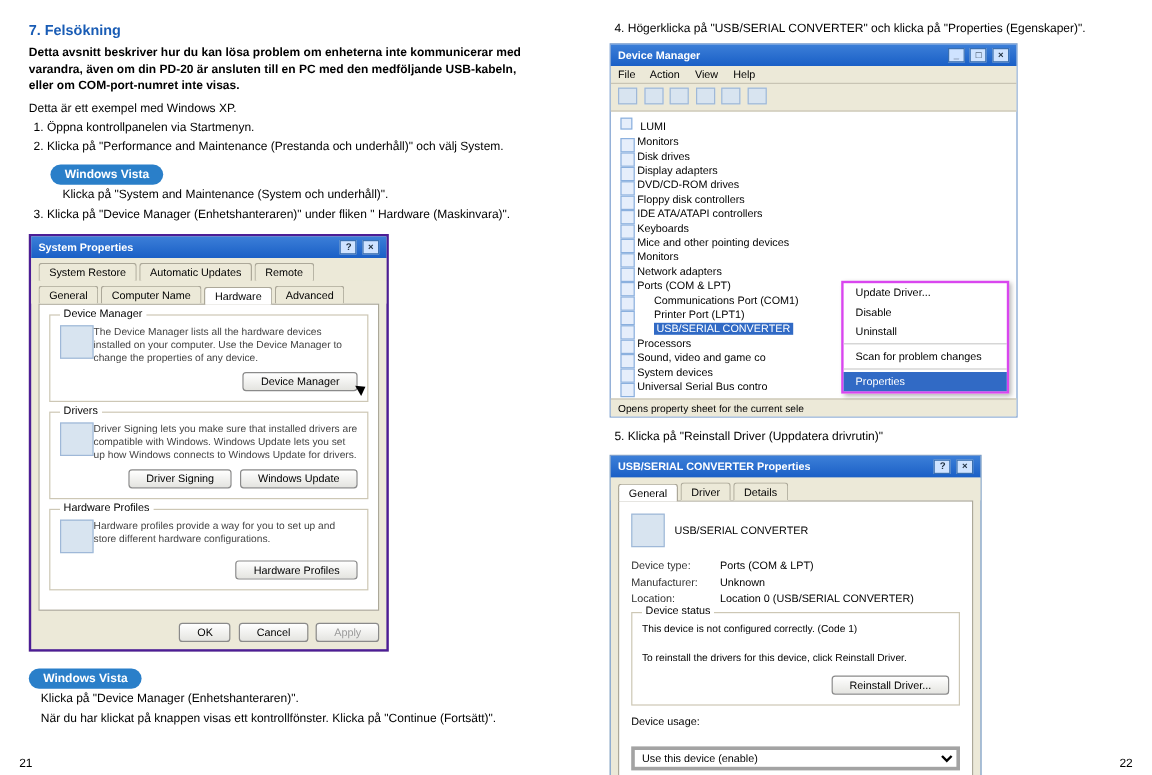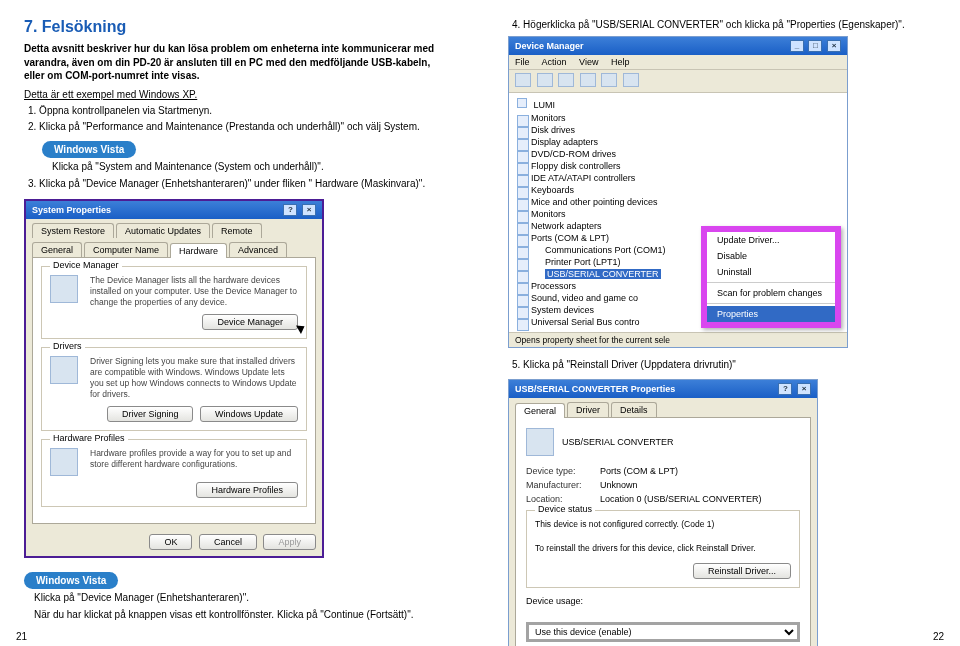--- a/index.html
+++ b/index.html
@@ -13,34 +13,33 @@
   }
   .col {
     flex: 1;
     padding: 18px 24px 8px 24px;
     position: relative;
   }
   .col-left { padding-right: 28px; }
   .col-right { padding-left: 28px; }
   h2.section-title {
     color: #195cb5;
-    font-size: 16px;
+    font-size: 12px;
     font-weight: bold;
     margin-bottom: 6px;
   }
   .intro {
     font-size: 10px;
     font-weight: bold;
     line-height: 1.35;
     margin-bottom: 6px;
   }
   .note {
     font-size: 10px;
     margin-bottom: 4px;
-    text-decoration: underline;
   }
   ol.steps { list-style: none; margin-left: 4px; }
   ol.steps > li {
     font-size: 10px;
     line-height: 1.35;
     margin-bottom: 3px;
     text-align: justify;
     padding-left: 14px;
     text-indent: -14px;
   }
@@ -94,21 +93,21 @@
   }
   .tabs-row .tab {
     border:1px solid #aca899; border-bottom:none;
     background:#ece9d8; padding:2px 8px; font-size:9px;
     border-radius:3px 3px 0 0;
   }
   .tabs-row .tab.active { background:#fff; font-weight:normal; position:relative; top:1px; }
   .win-body { background:#fff; margin:0 6px 6px 6px; border:1px solid #aca899; padding:8px; }
   .grp { border:1px solid #cdc7b5; padding:8px; margin-bottom:8px; position:relative; }
   .grp-title { position:absolute; top:-7px; left:8px; background:#fff; padding:0 3px; font-size:9px; }
-  .grp-row { display:flex; align-items:flex-start; gap:12px; }
+  .grp-row { display:flex; align-items:flex-start; gap:0; }
   .grp-ico { width:28px; height:28px; background:#d8e4f0; border:1px solid #9fb8d8; flex:0 0 28px; }
   .grp-txt { flex:1; font-size:8.5px; line-height:1.3; color:#444; }
   .btn-row { text-align:right; margin-top:6px; }
   .btn {
     display:inline-block; border:1px solid #8a8a8a;
     background:linear-gradient(#fff,#e4e4e0);
     padding:2px 14px; font-size:9px; border-radius:3px;
     margin-left:4px;
   }
   .btn.disabled { color:#999; }
@@ -137,21 +136,21 @@
   }
   .dm .tree { padding:4px 6px 4px 6px; display:flex; }
   .dm ul { list-style:none; }
   .dm ul.devlist > li { padding:1px 0 1px 16px; position:relative; white-space:nowrap;}
   .dm ul.devlist > li::before {
     content:""; position:absolute; left:2px; top:3px;
     width:10px;height:10px; background:#e6eefb; border:1px solid #8bb0de;
   }
   .dm .selected { background:#316ac5; color:#fff; padding:0 2px; }
   .dm .ctxmenu {
-    border:6px solid #d946ef; background:#fff;
+    border:2px solid #d946ef; background:#fff;
     box-shadow:2px 2px 4px rgba(0,0,0,.3);
     font-size:9px; margin-left:6px; align-self:flex-end;
     min-width:140px;
   }
   .dm .ctxmenu .mi { padding:3px 10px; }
   .dm .ctxmenu .mi.sel { background:#316ac5; color:#fff; }
   .dm .ctxmenu hr { border:none; border-top:1px solid #ccc; margin:2px 0;}
   .dm .status { background:#ece9d8; border-top:1px solid #c8c4b4; padding:2px 6px; font-size:8.5px;}
 
   

